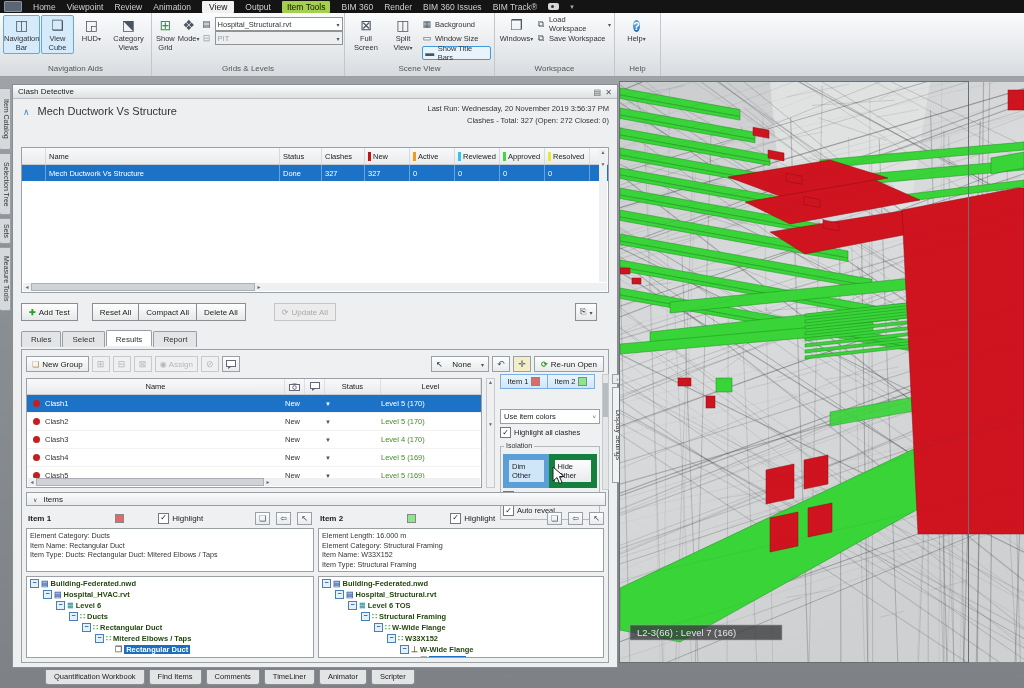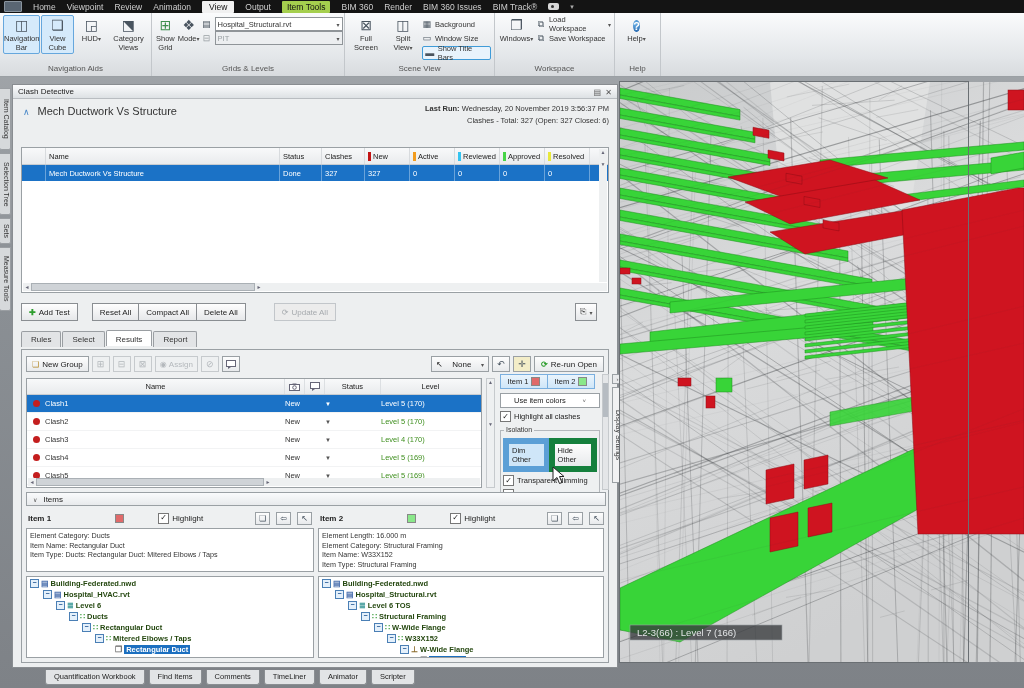--- a/index.html
+++ b/index.html
@@ -34,21 +34,21 @@
   .helpic{width:17px;height:17px;border-radius:50%;background:radial-gradient(circle at 35% 30%,#6db2e8,#1d5fa8);color:#fff;font-size:11px;font-weight:bold;line-height:17px;margin:0 auto}
   
   .vtab{left:0;width:11px;background:#d6d9db;border:1px solid #9a9ea2;border-left:none;color:#333;font-size:7px;writing-mode:vertical-rl;text-align:center;border-radius:0 0 2px 2px;box-sizing:border-box}
   
   #panel{left:12px;top:84px;width:606px;height:584px;background:#edeff0;border:1px solid #898d91;box-sizing:border-box}
   .ptitle{left:0;top:0;width:604px;height:14px;background:linear-gradient(180deg,#fbfcfd,#dde1e4);border-bottom:1px solid #b9bdc1;font-size:8px;color:#222;line-height:14px;padding-left:5px;box-sizing:border-box}
   .ptico{position:absolute;top:1px;font-size:8px;color:#555}
   .testrow{left:10px;top:20px;font-size:11px;color:#333}
   .chevron{color:#4a88c8;font-size:9px;margin-right:8px}
   .runinfo{right:8px;top:18px;text-align:right;font-size:7.5px;color:#333;line-height:12px}
-  .runinfo b{font-weight:bold}
+  .runinfo b{font-weight:normal}
   .ttable{left:8px;top:62px;width:588px;height:146px;background:#fff;border:1px solid #9aa0a4;box-sizing:border-box}
   .trow{display:grid;grid-template-columns:24px 234px 42px 43px 45px 45px 45px 45px 45px;height:16px;align-items:center}
   .thead{background:linear-gradient(180deg,#f8f9fa,#e9ebed);border-bottom:1px solid #c8ccd0;font-size:7.5px;color:#222}
   .thead>div{display:flex;align-items:center;gap:2px;padding-left:3px;height:100%;border-right:1px solid #d8dbde;box-sizing:border-box}
   .chip{display:inline-block;width:3px;height:9px}
   .tsel-row{background:#1b72c6;color:#fff;font-size:7.5px}
   .tsel-row>div{padding-left:3px;border-right:1px solid rgba(255,255,255,.35);height:100%;display:flex;align-items:center;box-sizing:border-box}
   .hscroll{position:absolute;bottom:1px;left:1px;right:1px;height:8px;background:#eef0f1;display:flex;align-items:center}
   .hscroll .sarr{width:8px;font-size:5px;color:#667;text-align:center}
   .hthumb{height:6px;background:#cfd3d7;border:1px solid #aab0b5;width:38%}
@@ -71,21 +71,21 @@
   .rrowi.sel{background:#1b72c6;color:#fff}
   .dot{display:inline-block;width:7px;height:7px;border-radius:50%;background:#c41e1e;margin:0 5px 0 6px;vertical-align:-1px}
   .lvl{color:#3f8f1f}
   .rrowi.sel .lvl{color:#fff}
   .ddk{font-size:6px;color:#555;margin-right:3px}
   .rrowi.sel .ddk{color:#fff}
   
   .dset{left:478px;top:24px;width:100px;height:116px;font-size:7.5px;color:#222}
   .itembtn{display:inline-flex;align-items:center;justify-content:center;gap:3px;width:48px;height:15px;background:linear-gradient(180deg,#eaf4fc,#cfe6f8);border:1px solid #7aafdf;font-size:7.5px;box-sizing:border-box}
   .sw{display:inline-block;width:7px;height:7px;border:1px solid #888}
-  .sel2{display:flex;align-items:center;justify-content:space-between;border:1px solid #9aa0a4;background:#fff;height:13px;padding:0 13px;margin-top:4px}
+  .sel2{display:flex;align-items:center;justify-content:space-between;border:1px solid #9aa0a4;background:#fff;height:13px;padding:0 3px;margin-top:20px}
   .chkrow{display:flex;align-items:center;gap:3px;margin-top:3px}
   .chk{width:9px;height:9px;border:1px solid #777;background:#fff;display:inline-flex;align-items:center;justify-content:center;font-size:8px;color:#222;line-height:1;flex:none}
   .fieldset{border:1px solid #b4b8bc;position:relative;margin-top:8px;padding:7px 2px 3px}
   .legend{position:absolute;top:-5px;left:3px;background:#eef0f1;font-size:7px;padding:0 2px;color:#333}
   .isobtn{display:inline-block;border:6px solid #15803d;background:linear-gradient(180deg,#fdfdfd,#e8eaec);padding:2px 3px;font-size:7.5px}
   .isobtn.on{background:#cfe6f8;border-color:#5b9fd6}
   .setscroll{left:580px;top:24px;width:7px;height:116px;background:#e4e6e8;border:1px solid #c6cacd;box-sizing:border-box}
   .setthumb{width:5px;height:34px;background:#b6bcc2;margin:8px auto 0}
   .rail{left:590px;top:24px;width:11px;height:150px}
   .railbtn{width:11px;height:10px;border:1px solid #9aa0a4;background:#e8eaec;font-size:6px;color:#555;text-align:center;line-height:9px;box-sizing:border-box}
@@ -212,21 +212,21 @@
 <div class="abs vtab" style="top:247px;height:64px">Measure Tools</div>
 
 <div id="panel" class="abs">
   <div class="abs ptitle"><span>Clash Detective</span>
     <span class="ptico" style="right:16px">▤</span>
     <span class="ptico" style="right:5px">✕</span>
   </div>
   <div class="abs testrow"><span class="chevron">∧</span><span>Mech Ductwork Vs Structure</span></div>
   <div class="abs runinfo">
     <div><b>Last Run:</b> <span>Wednesday, 20 November 2019 3:56:37 PM</span></div>
-    <div>Clashes - Total: 327 (Open: 327 Closed: 6)</div>
+    <div>Clashes - Total: 327 (Open: 272 Closed: 0)</div>
   </div>
 
   <div class="abs ttable">
     <div class="trow thead">
       <div></div>
       <div>Name</div>
       <div>Status</div>
       <div style="font-weight:normal">Clashes</div>
       <div>
           <span class="chip" style="background: rgb(194, 20, 20);"></span>

